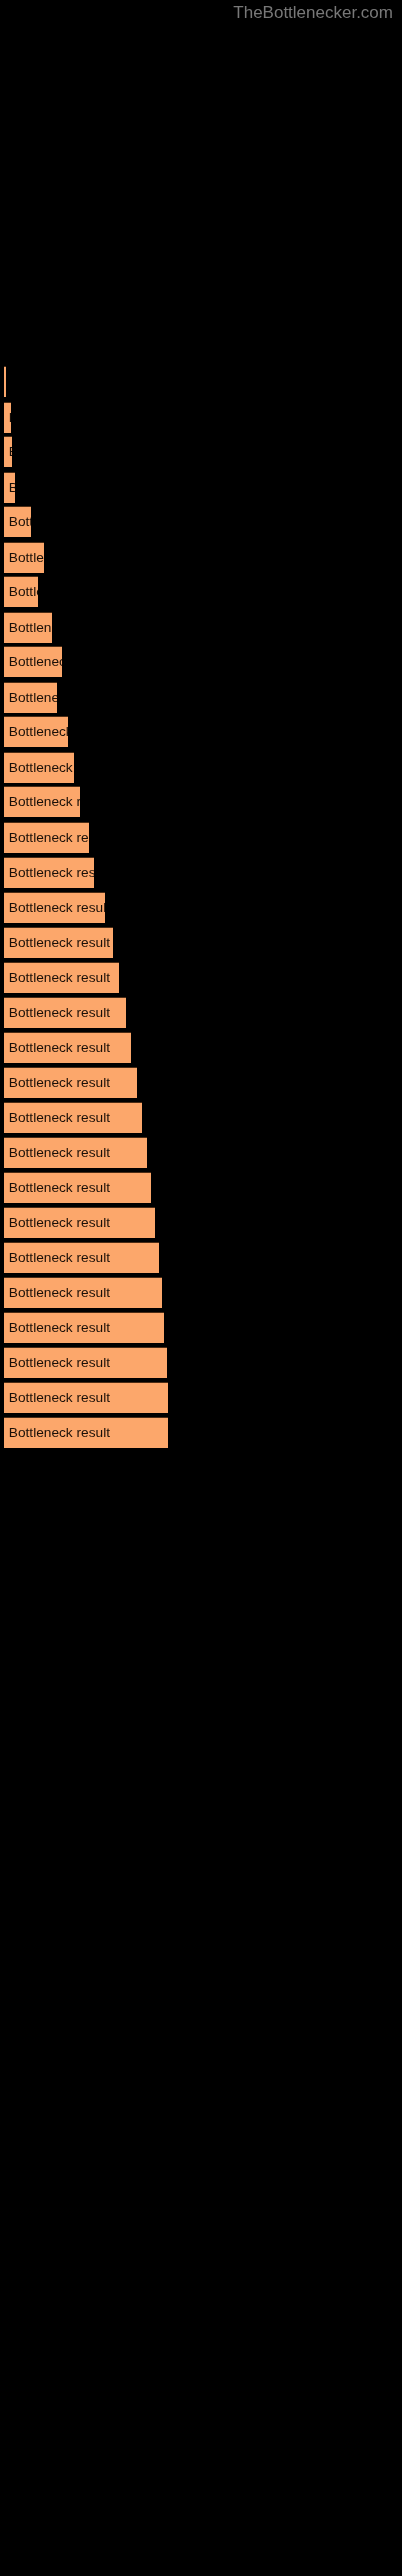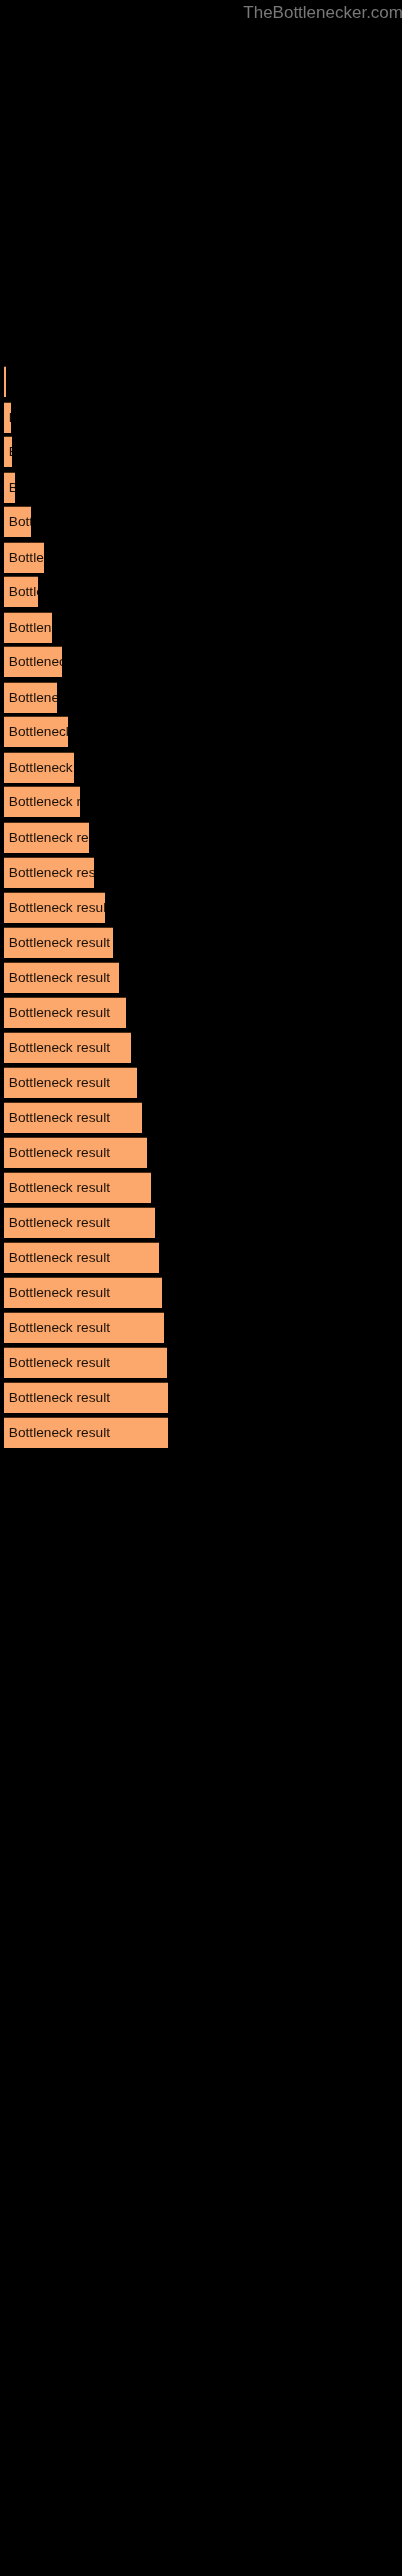--- a/index.html
+++ b/index.html
@@ -23,21 +23,21 @@
   }
 
   .site-header {
     position: absolute;
     top: 0;
     left: 0;
     width: 403px;
     height: 29px;
     text-align: right;
     box-sizing: border-box;
-    padding-right: 0;
+    padding-right: 10px;
   }
 
   .site-title {
     display: inline-block;
     color: #787878;
     font-size: 17px;
     line-height: 26px;
     font-family: "Liberation Sans", sans-serif;
     letter-spacing: 0px;
     white-space: nowrap;

